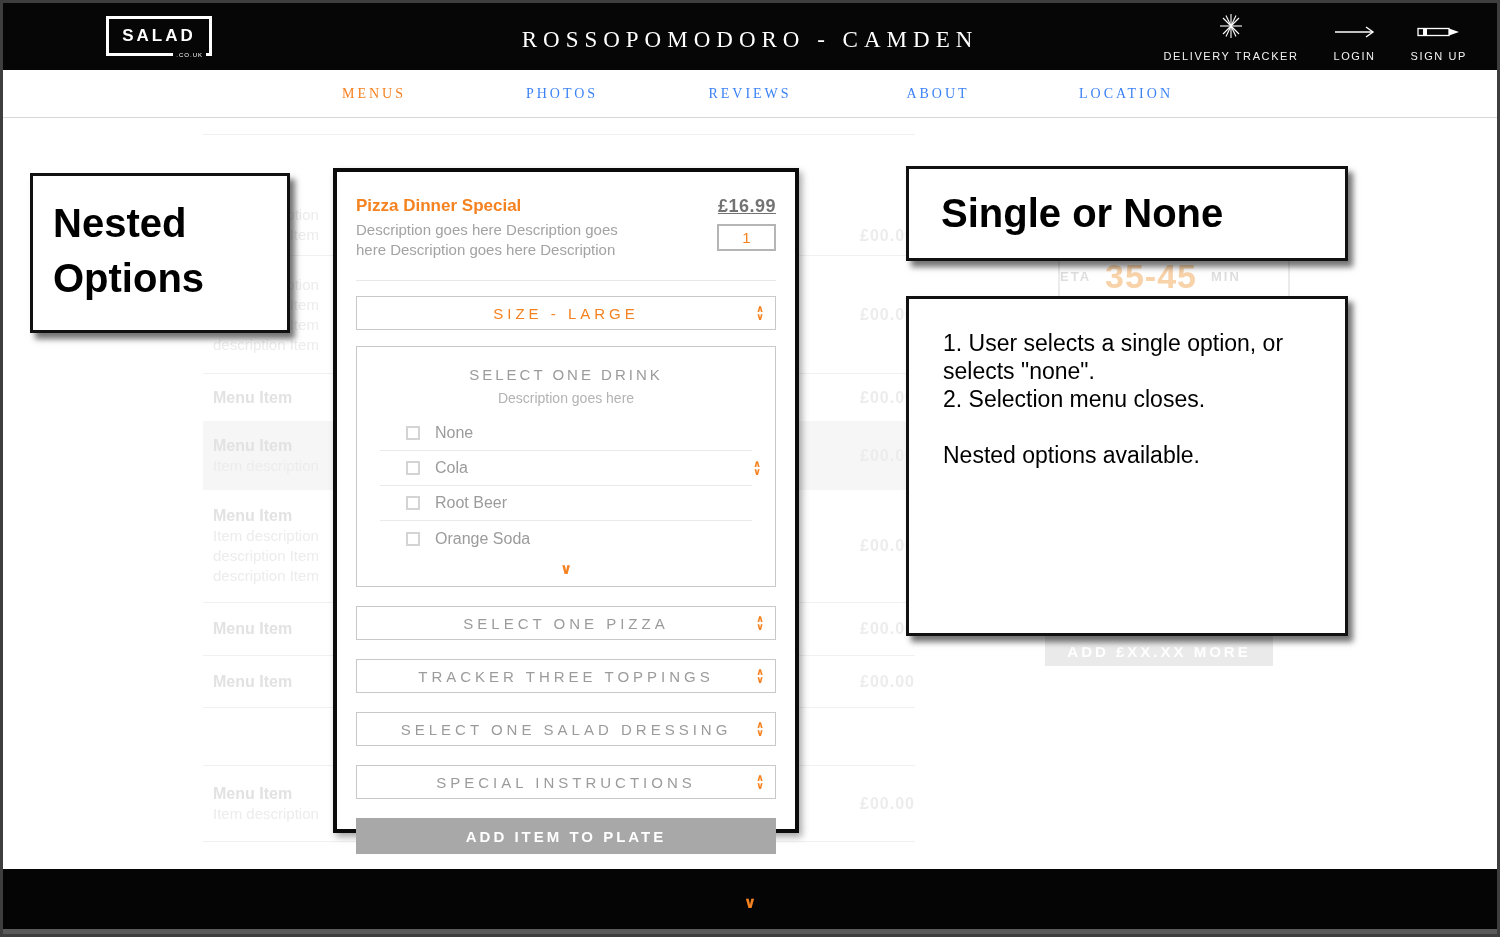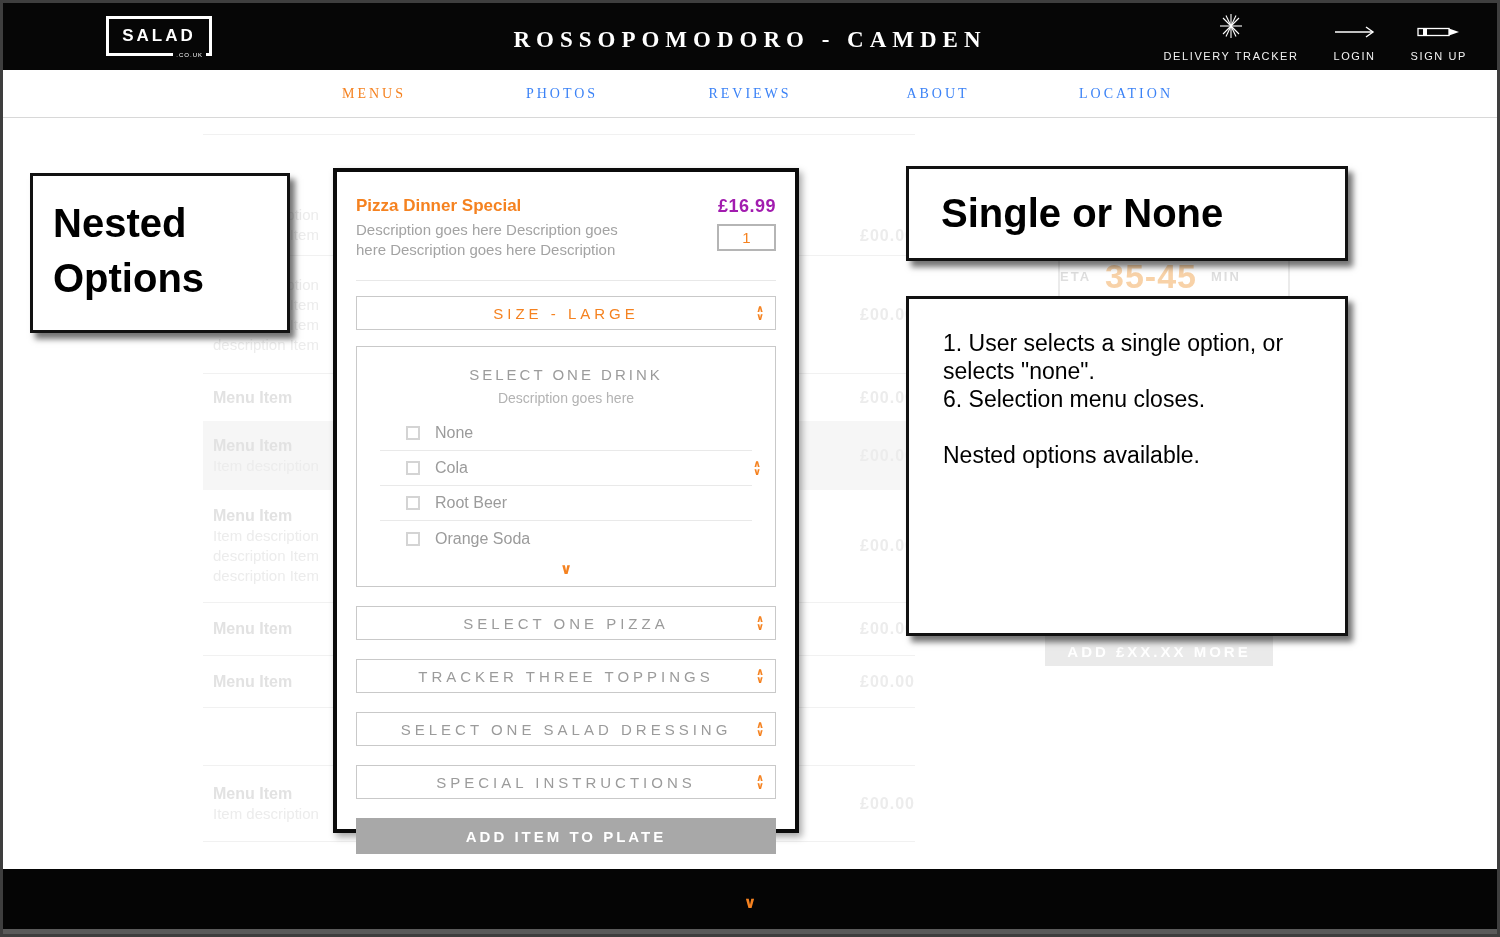--- a/index.html
+++ b/index.html
@@ -17,21 +17,21 @@
     border:3px solid #fff; display:flex; align-items:center; justify-content:center;
   }
   .logo-text { color:#fff; font-weight:bold; font-size:17px; letter-spacing:3px; }
   .logo-suffix {
     position:absolute; right:3px; bottom:-6px; background:#060606; color:#fff;
     font-size:6px; letter-spacing:1px; padding:0 3px; line-height:8px;
   }
   .rest-title {
     position:absolute; left:0; right:0; top:24px; text-align:center;
     color:#fff; font-family:"Liberation Serif","DejaVu Serif",serif;
-    font-size:23px; letter-spacing:6px; font-weight:bold;
+    font-size:23px; letter-spacing:6px; font-weight:normal;
   }
   .top-actions {
     position:absolute; right:30px; top:10px; display:flex; align-items:flex-end; gap:34px;
   }
   .top-action { display:flex; flex-direction:column; align-items:center; gap:7px; cursor:pointer; }
   .top-action .lbl { color:#f2f2f2; font-size:11px; letter-spacing:1.6px; white-space:nowrap; }
 
   
   .navbar {
     position:absolute; left:0; top:67px; width:100%; height:48px; background:#fff;
@@ -91,21 +91,21 @@
   .modal {
     position:absolute; left:330px; top:165px; width:466px; height:665px;
     background:#fff; border:4px solid #0b0b0b; z-index:20;
     box-shadow:3px 4px 7px rgba(0,0,0,0.35);
     padding:24px 19px 0 19px;
   }
   .m-head { display:flex; justify-content:space-between; }
   .m-name { color:#f58220; font-size:17px; font-weight:bold; }
   .m-desc { color:#a3a3a3; font-size:15px; line-height:20px; width:292px; margin-top:4px; }
   .m-right { text-align:right; }
-  .m-price { color:#a21caf; font-size:18px; font-weight:bold; letter-spacing:0.5px; }
+  .m-price { color:#737373; font-size:18px; font-weight:bold; letter-spacing:0.5px;text-decoration:underline; }
   .qty-box {
     margin-top:7px; width:59px; height:27px; border:2px solid #b5b5b5;
     display:flex; align-items:center; justify-content:center;
     color:#f58220; font-size:15px; margin-left:auto; cursor:text;
   }
   .m-divider { border-top:1px solid #e8e8e8; margin-top:20px; }
 
   .sel-box {
     position:relative; margin-top:15px; height:34px; border:1px solid #c9c9c9;
     display:flex; align-items:center; justify-content:center; cursor:pointer;
@@ -348,21 +348,21 @@
 
   <div class="callout co-nested">
     <div class="big">Nested Options</div>
   </div>
   <div class="callout co-single">
     <div class="big">Single or None</div>
   </div>
   <div class="callout co-note">
     <div class="line">1. User selects a single option, or</div>
     <div class="line">selects "none".</div>
-    <div class="line">6. Selection menu closes.</div>
+    <div class="line">2. Selection menu closes.</div>
     <div class="spacer"></div>
     <div class="line">Nested options available.</div>
   </div>
 
   <div class="footer">
     <div class="footer-chevron">∨</div>
     <div class="footer-strip"></div>
   </div>
 
 </div>

